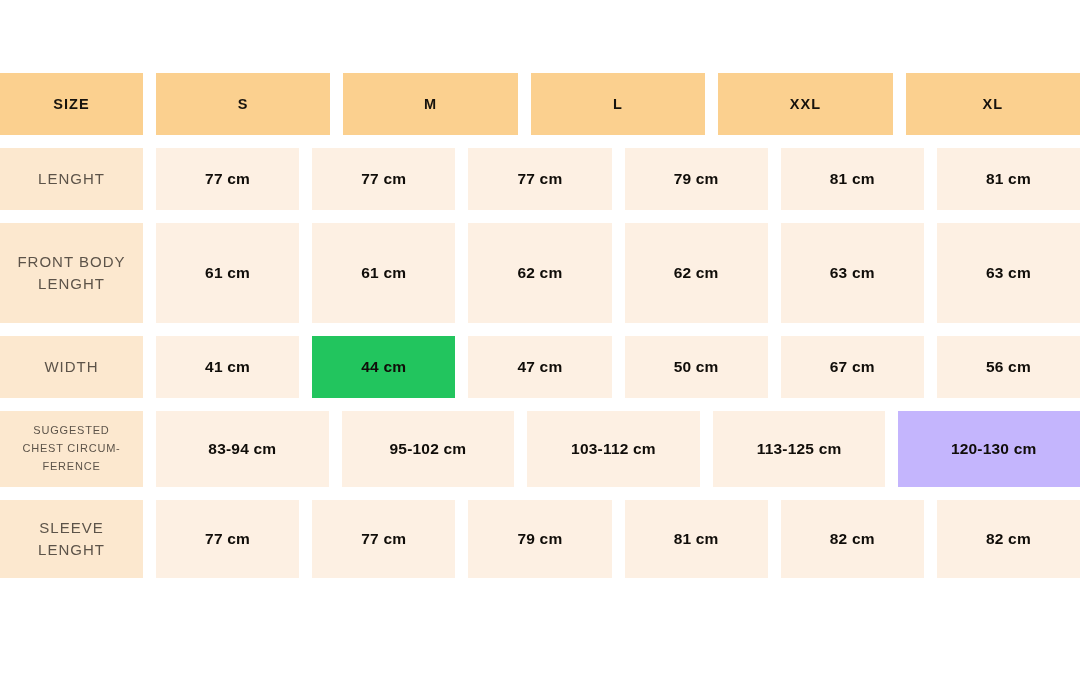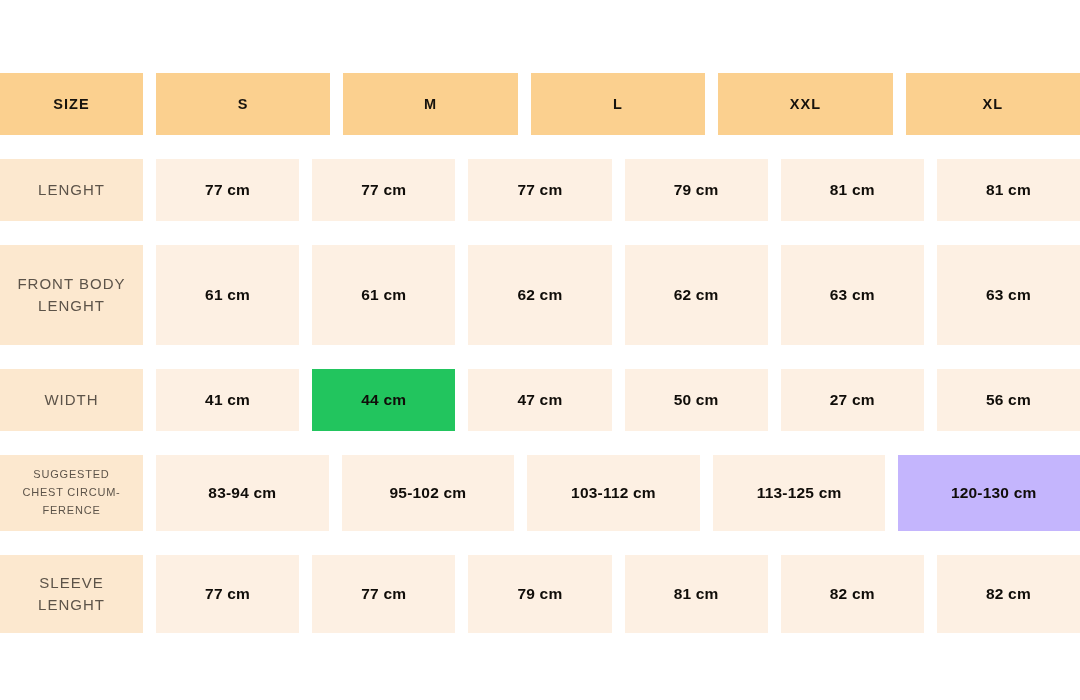--- a/index.html
+++ b/index.html
@@ -18,21 +18,21 @@
   #size-chart {
     position: absolute;
     left: 0;
     top: 73px;
     width: 1080px;
   }
 
   .chart-row {
     display: flex;
     gap: 13px;
-    margin-bottom: 24px;
+    margin-bottom: 13px;
   }
   .chart-row:last-child { margin-bottom: 0; }
 
   
   .cell-label-col {
     flex: 0 0 143px;
     width: 143px;
     box-sizing: border-box;
     display: flex;
     align-items: center;
@@ -185,21 +185,21 @@
     <div class="cell-value-col" style="background: #22c55e;">
       <span class="row-value" style="color: rgb(16, 13, 9);">44 cm</span>
     </div>
     <div class="cell-value-col" style="background: rgb(253, 240, 227);">
       <span class="row-value" style="color: rgb(16, 13, 9);">47 cm</span>
     </div>
     <div class="cell-value-col" style="background: rgb(253, 240, 227);">
       <span class="row-value" style="color: rgb(16, 13, 9);">50 cm</span>
     </div>
     <div class="cell-value-col" style="background: rgb(253, 240, 227);">
-      <span class="row-value" style="color: rgb(16, 13, 9);">27 cm</span>
+      <span class="row-value" style="color: rgb(16, 13, 9);">67 cm</span>
     </div>
     <div class="cell-value-col" style="background: rgb(253, 240, 227);">
       <span class="row-value" style="color: rgb(16, 13, 9);">56 cm</span>
     </div>
   </div>
 
   <div class="chart-row body-row h-r4">
     <div class="cell-label-col" style="background: rgb(252, 232, 207);">
       <div class="row-label small" style="color: rgb(92, 83, 73);">SUGGESTED<br>CHEST CIRCUM-<br>FERENCE</div>
     </div>

